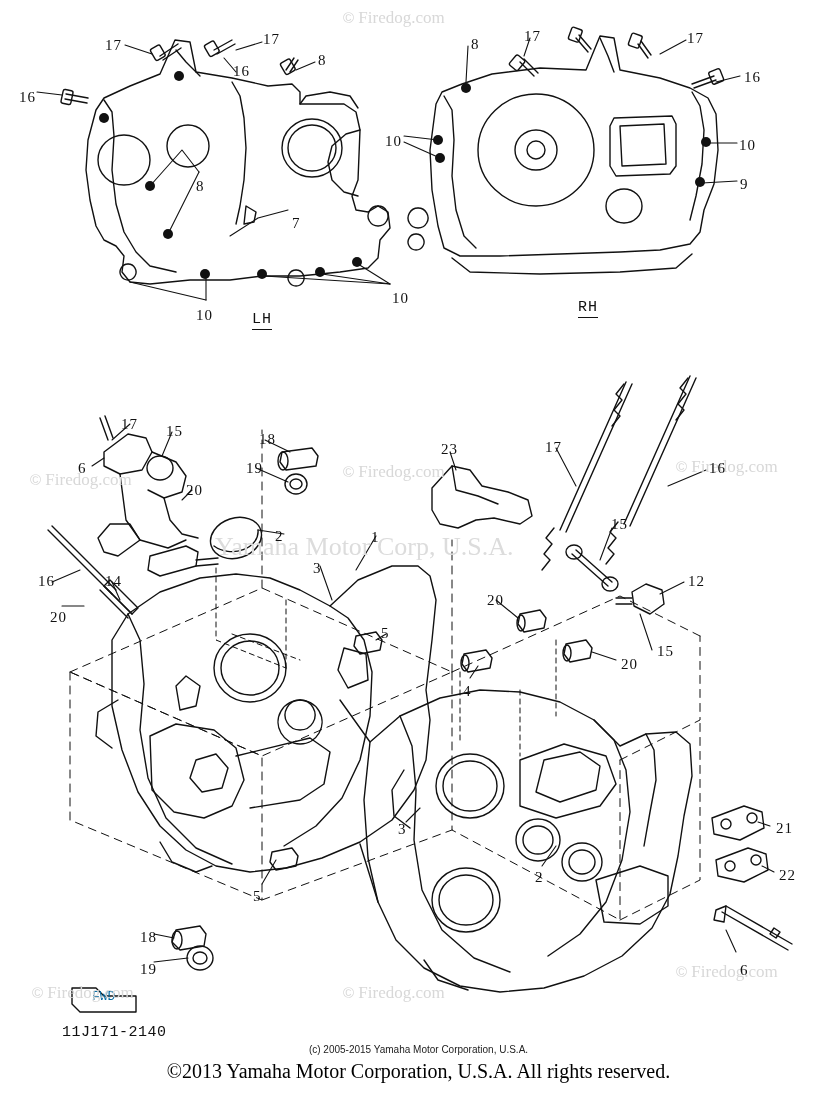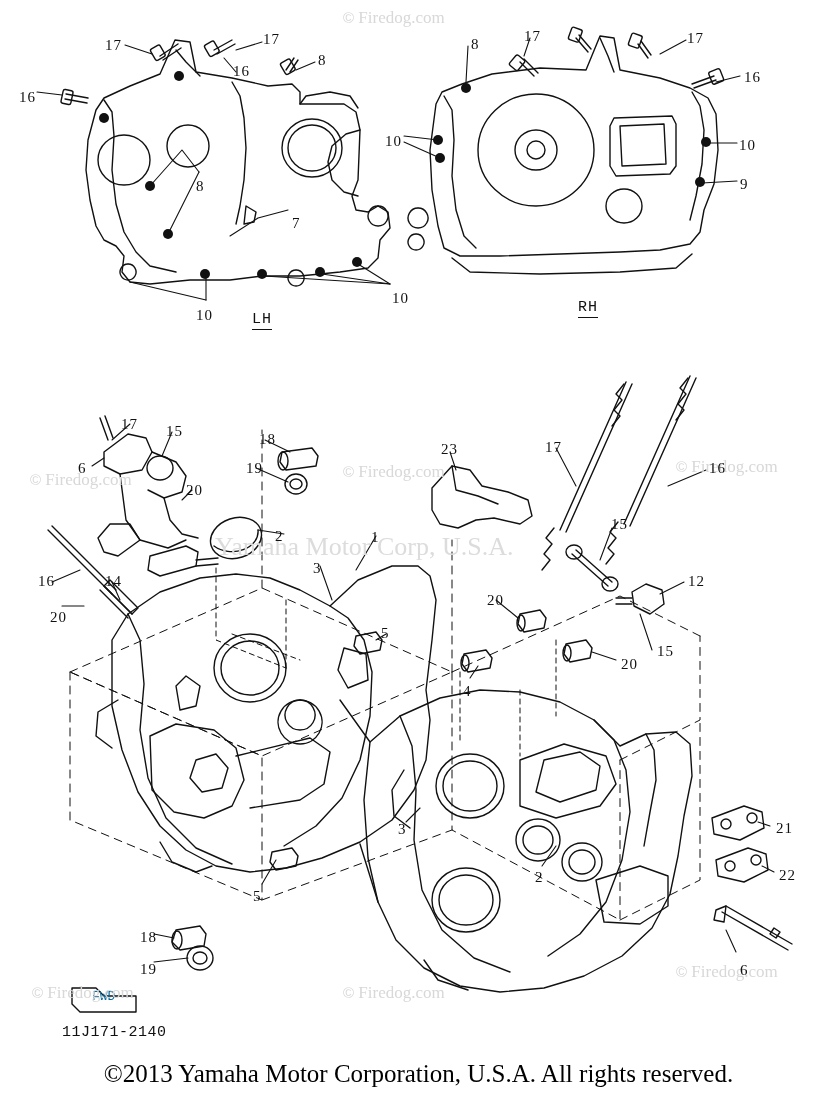--- a/index.html
+++ b/index.html
@@ -94,21 +94,21 @@
     font-size: 10px;
     color: #222;
   }
   #copyright-big {
     position: absolute;
     left: 0;
     right: 0;
     top: 1060px;
     text-align: center;
     font-family: "Liberation Serif", serif;
-    font-size: 25px;
+    font-size: 20px;
     color: #000;
   }
 </style>
 </head>
 <body>
 
 <div id="page">
 
   <svg id="diagram-svg" viewBox="0 0 837 1099">
     <g fill="none" stroke="#111" stroke-width="1.4" stroke-linejoin="round" stroke-linecap="round">
@@ -463,14 +463,15 @@
       <div class="callout" style="left: 253px; top: 888px;">5</div>
       <div class="callout" style="left: 776px; top: 820px;">21</div>
       <div class="callout" style="left: 779px; top: 867px;">22</div>
       <div class="callout" style="left: 740px; top: 962px;">6</div>
       <div class="callout" style="left: 140px; top: 929px;">18</div>
       <div class="callout" style="left: 140px; top: 961px;">19</div>
       <div class="sidelabel" style="left: 252px; top: 299px; margin-top: 12px;">LH</div>
       <div class="sidelabel" style="left: 570px; top: 299px; margin-left: 8px;">RH</div>
     </div>
 
+  <div id="copyright-small">(c) 2005-2015 Yamaha Motor Corporation, U.S.A.</div>
   <div id="copyright-big">©2013 Yamaha Motor Corporation, U.S.A. All rights reserved.</div>
 </div>
 
 </body></html>

